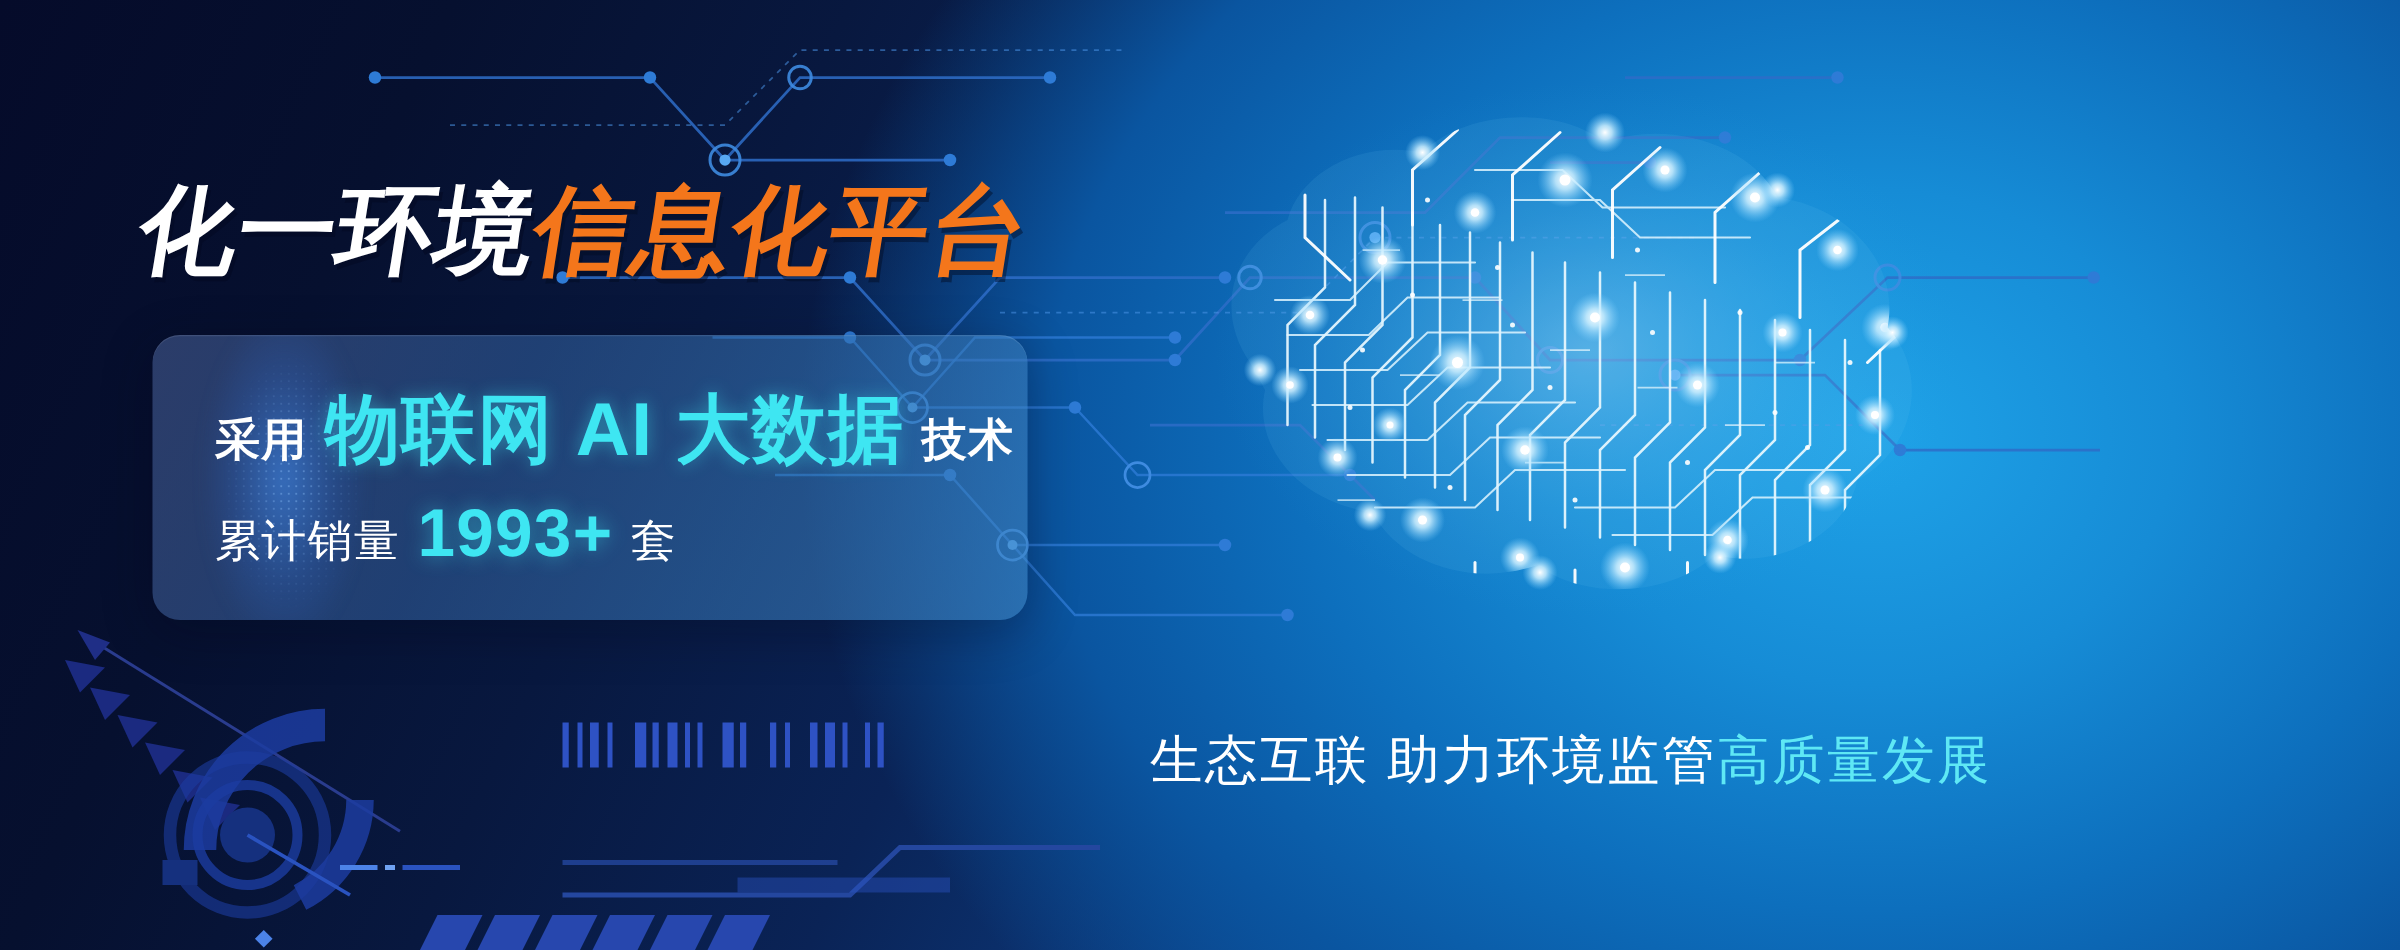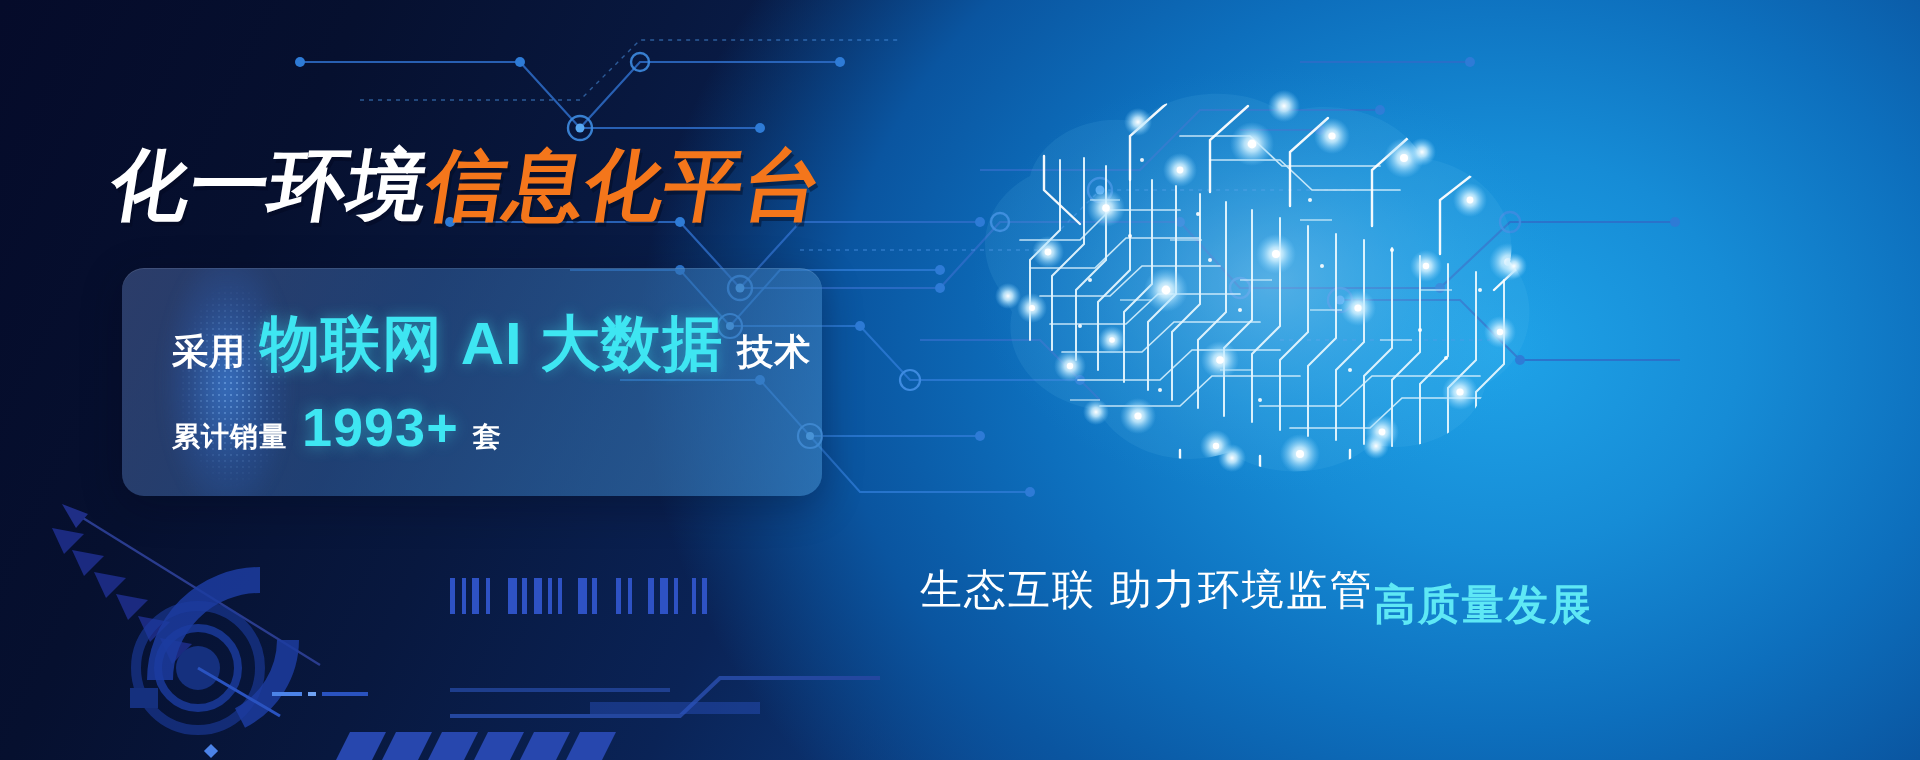--- a/index.html
+++ b/index.html
@@ -43,35 +43,35 @@
   #card-dots{
     position:absolute;left:52px;top:10px;width:120px;height:215px;opacity:.5;
     background-image:radial-gradient(rgba(150,200,255,0.75) 1px, transparent 1.1px);
     background-size:6px 6px;
     -webkit-mask-image:radial-gradient(ellipse at center, #000 10%, transparent 68%);
             mask-image:radial-gradient(ellipse at center, #000 10%, transparent 68%);
   }
   .card-line{position:absolute;left:50px;white-space:nowrap;display:flex;align-items:baseline;}
   #card-line-1{top:36px;}
   #card-line-2{top:128px;}
-  .txt-w{color:#ffffff;font-size:28px;font-weight:700;letter-spacing:1px;}
+  .txt-w{color:#ffffff;font-size:36px;font-weight:400;letter-spacing:1px;}
   .txt-w-sm{color:#ffffff;font-size:36px;font-weight:600;letter-spacing:1px;}
   .txt-c{color:#3EE6F2;font-size:60px;font-weight:bold;letter-spacing:1px;
          text-shadow:0 0 14px rgba(62,230,242,0.45);}
   .txt-c-num{color:#3EE6F2;font-size:54px;font-weight:bold;letter-spacing:1px;
          text-shadow:0 0 16px rgba(62,230,242,0.45);}
   .sp{display:inline-block;width:14px;}
 
   
   #tagline{
-    position:absolute;left:920px;top:562px;z-index:30;white-space:nowrap;
-    display:flex;align-items:flex-start;
+    position:absolute;left:920px;top:580px;z-index:30;white-space:nowrap;
+    display:flex;align-items:center;
   }
   #tagline .tl-w{color:#ffffff;font-size:42px;font-weight:500;letter-spacing:2px;}
-  #tagline .tl-c{color:#5EE8F5;font-size:42px;font-weight:700;letter-spacing:2px;margin-top:15px;}
+  #tagline .tl-c{color:#5EE8F5;font-size:42px;font-weight:400;letter-spacing:2px;}
 
   
   #brain-wrap{position:absolute;left:880px;top:40px;width:700px;height:470px;z-index:12;}
 
   
   #hud-wrap{position:absolute;left:120px;top:520px;width:760px;height:240px;z-index:14;}
   #arrows-wrap{position:absolute;left:10px;top:430px;width:330px;height:240px;z-index:14;}
   #circuit-top{position:absolute;left:280px;top:0;width:1400px;height:420px;z-index:8;}
   #circuit-mid{position:absolute;left:560px;top:230px;width:560px;height:340px;z-index:9;}
 </style>

